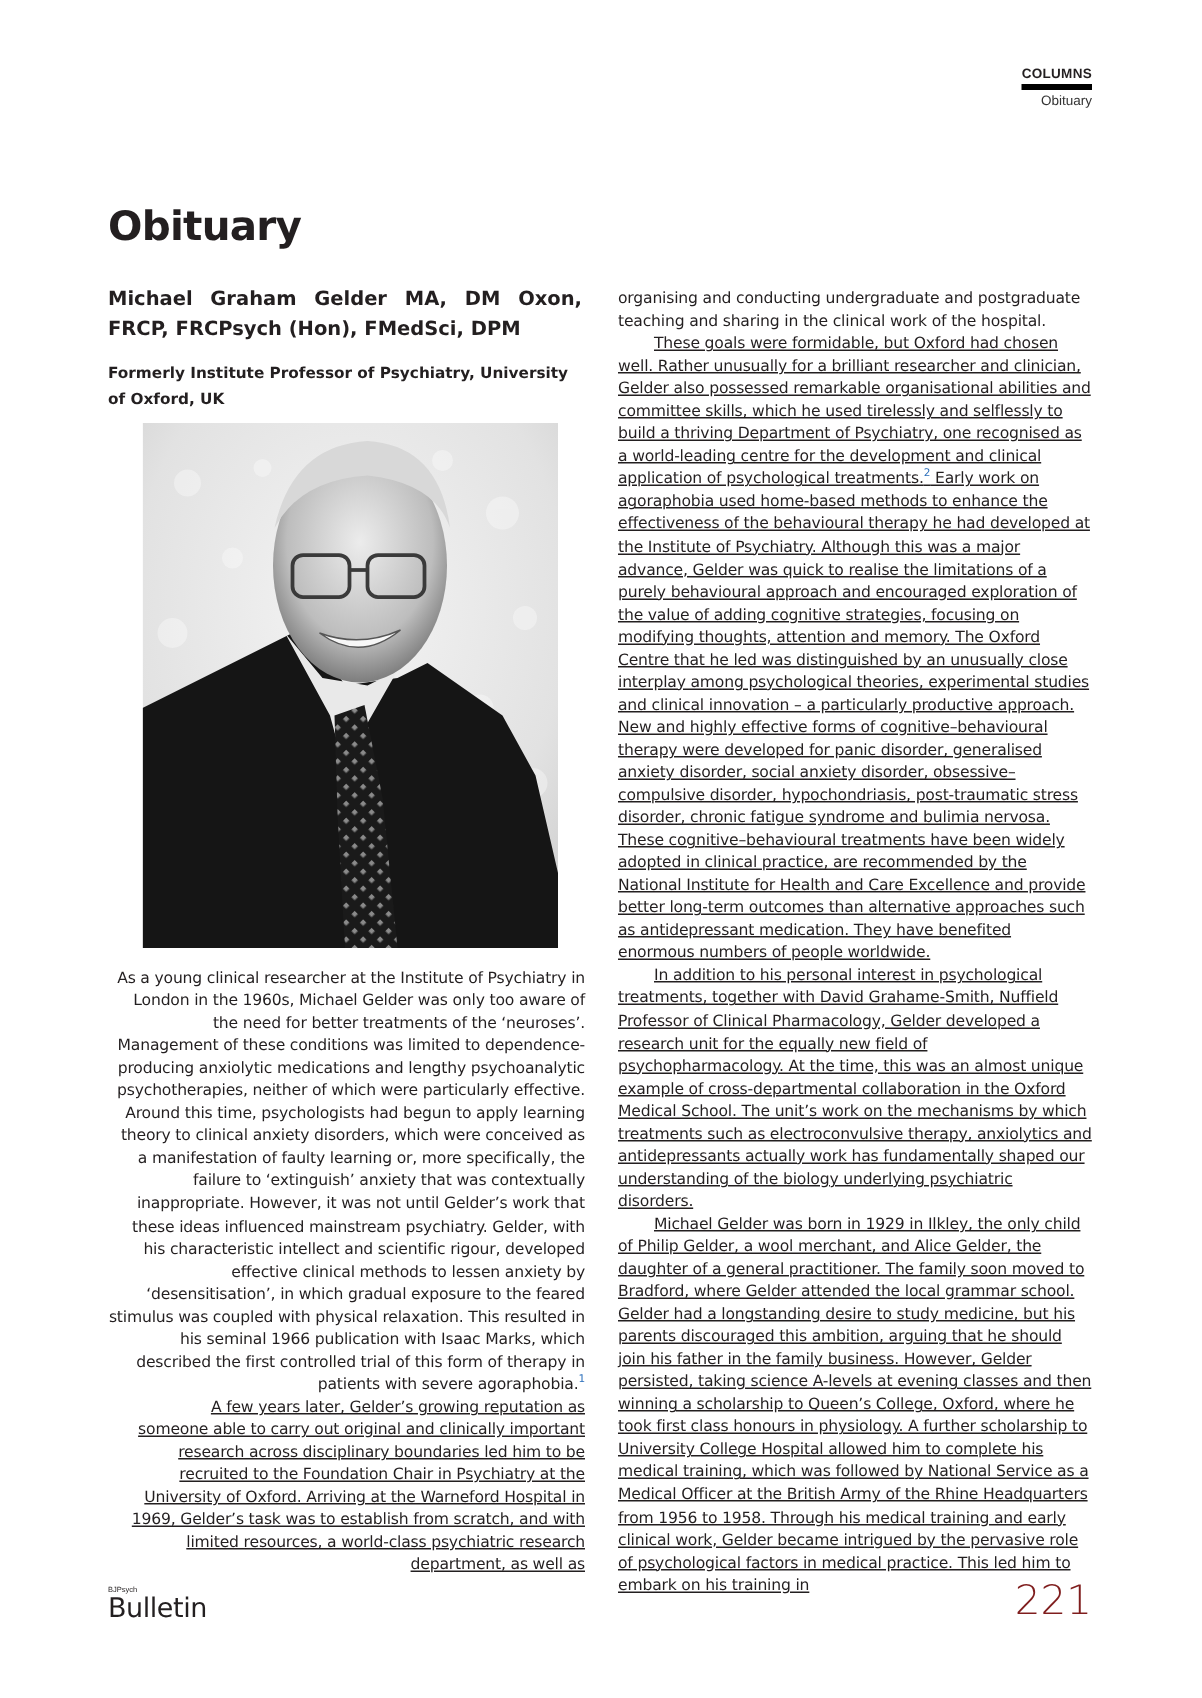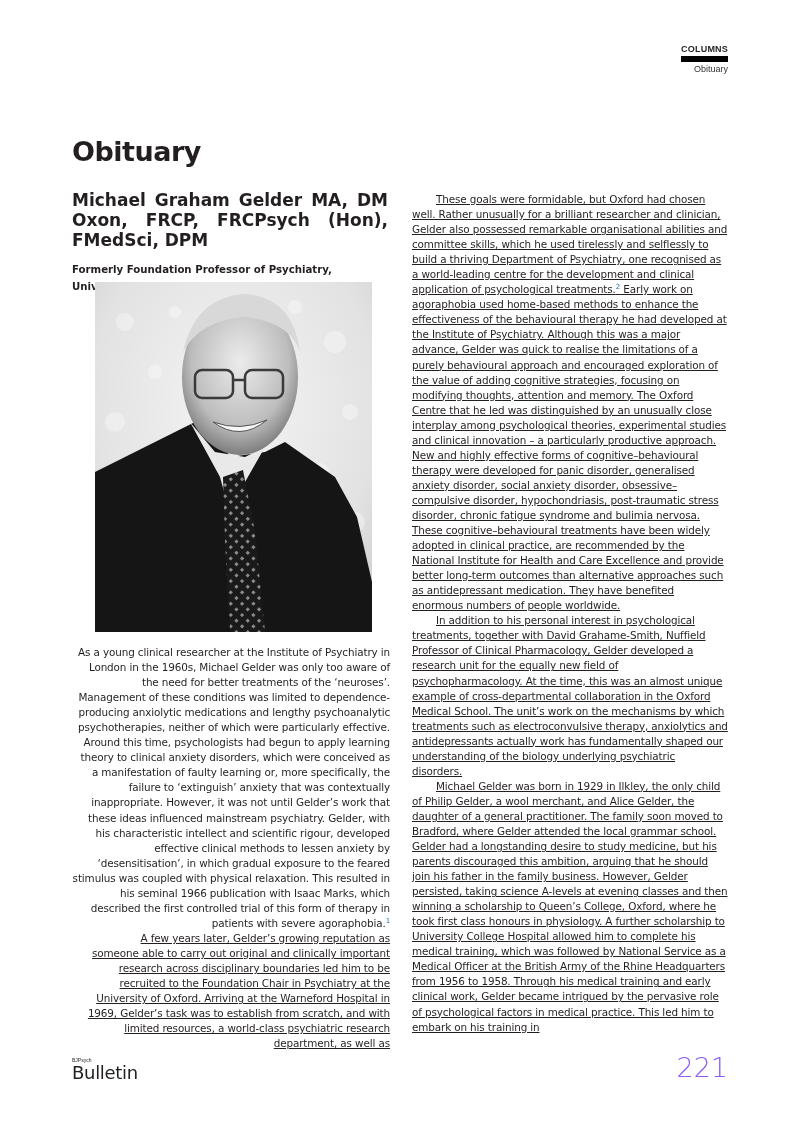--- a/index.html
+++ b/index.html
@@ -1,55 +1,55 @@
 <!DOCTYPE html>
 <html><head>
 <meta charset="utf-8">
 <style>
   html, body { margin: 0; padding: 0; background: #ffffff; }
   body { width: 801px; height: 1132px; position: relative; overflow: hidden;
          font-family: "DejaVu Sans", sans-serif; color: #231f20; }
   .section-tag { position: absolute; right: 73px; top: 37px; text-align: right; }
   .section-tag .col { font-family: "Liberation Sans", sans-serif; font-weight: bold; font-size: 9px;
-         letter-spacing: 0.2px; padding-bottom: 2px; border-bottom: 6px solid #000000; display: inline-block; }
+         letter-spacing: 0.2px; padding-bottom: 2px; border-bottom: 4px solid #000000; display: inline-block; }
   .section-tag .sub { font-family: "Liberation Sans", sans-serif; font-size: 9px; color: #333; margin-top: 2px; }
   .title { position: absolute; left: 72px; top: 136px; font-family: "DejaVu Sans", sans-serif;
            font-weight: bold; font-size: 27px; letter-spacing: -0.5px; margin: 0; }
   .col-left { position: absolute; left: 72px; top: 190px; width: 316px; }
   .col-right { position: absolute; left: 412px; top: 192px; width: 316px; }
-  .name { font-family: "DejaVu Sans", sans-serif; font-weight: bold; font-size: 17px; line-height: 20px;
+  .name { font-family: "DejaVu Sans", sans-serif; font-weight: bold; font-size: 13px; line-height: 20px;
           text-align: justify; margin: 0; }
   .affil { font-family: "DejaVu Sans", sans-serif; font-weight: bold; font-size: 10.2px; line-height: 17px;
            margin: 11px 0 0 0; }
   .photo { position: absolute; left: 95px; top: 282px; width: 277px; height: 350px; overflow: hidden; }
   .body-text { font-family: "DejaVu Sans", sans-serif; font-size: 10.4px; line-height: 15.05px;
                letter-spacing: -0.12px; text-align: left; margin: 0; }
   .body-text p { margin: 0; }
   .body-text p.indent { text-indent: 24px; text-decoration: underline; }
   .left-body { position: absolute; left: 72px; top: 645px; width: 318px; text-align: right; }
   sup.cite { color: #2a6ebb; font-size: 7px; line-height: 0; }
   .footer-logo { position: absolute; left: 72px; top: 1057px; }
   .footer-logo .small { font-family: "Liberation Sans", sans-serif; font-size: 5px; letter-spacing: 0; color: #231f20; }
   .footer-logo .big { font-family: "DejaVu Sans", sans-serif; font-size: 18px; color: #231f20; margin-top: -1px; letter-spacing: -0.3px; }
   .page-num { position: absolute; right: 73px; top: 1052px; font-family: "DejaVu Sans", sans-serif;
-              font-size: 27px; font-weight: 300; color: #8b5cf6; }
+              font-size: 27px; font-weight: 300; color: #7f1d1d; }
 </style>
 </head>
 <body>
 
 <div class="section-tag">
   <div class="col">COLUMNS</div>
   <div class="sub">Obituary</div>
 </div>
 
 <h1 class="title">Obituary</h1>
 
 <div class="col-left">
   <p class="name">Michael Graham Gelder MA, DM Oxon, FRCP, FRCPsych (Hon), FMedSci, DPM</p>
-  <p class="affil">Formerly Foundation Professor of Psychiatry, University of Oxford, UK</p>
+  <p class="affil">Formerly Institute Professor of Psychiatry, University of Oxford, UK</p>
 </div>
 
 <div class="photo">
   <svg width="277" height="350" viewBox="0 0 277 350" xmlns="http://www.w3.org/2000/svg">
     <defs>
       <radialGradient id="bg" cx="50%" cy="35%" r="75%">
         <stop offset="0%" stop-color="#f4f4f4"></stop>
         <stop offset="70%" stop-color="#e2e2e2"></stop>
         <stop offset="100%" stop-color="#cfcfcf"></stop>
       </radialGradient>
@@ -89,20 +89,21 @@
     <path d="M118 140 Q145 160 172 138 Q145 150 118 140 Z" fill="#f7f7f7" stroke="#555" stroke-width="1"></path>
   </svg>
 </div>
 
 <div class="body-text left-body">
   <p><span>As a young clinical researcher at the Institute of Psychiatry in London in the 1960s, Michael Gelder was only too aware of the need for better treatments of the ‘neuroses’. Management of these conditions was limited to dependence-producing anxiolytic medications and lengthy psychoanalytic psychotherapies, neither of which were particularly effective. Around this time, psychologists had begun to apply learning theory to clinical anxiety disorders, which were conceived as a manifestation of faulty learning or, more specifically, the failure to ‘extinguish’ anxiety that was contextually inappropriate. However, it was not until Gelder’s work that these ideas influenced mainstream psychiatry. Gelder, with his characteristic intellect and scientific rigour, developed effective clinical methods to lessen anxiety by ‘desensitisation’, in which gradual exposure to the feared stimulus was coupled with physical relaxation. This resulted in his seminal 1966 publication with Isaac Marks, which described the first controlled trial of this form of therapy in patients with severe agoraphobia.</span><sup class="cite" style="color: rgb(42, 110, 187);">1</sup></p>
   <p class="indent">A few years later, Gelder’s growing reputation as someone able to carry out original and clinically important research across disciplinary boundaries led him to be recruited to the Foundation Chair in Psychiatry at the University of Oxford. Arriving at the Warneford Hospital in 1969, Gelder’s task was to establish from scratch, and with limited resources, a world-class psychiatric research department, as well as</p>
 </div>
 
 <div class="body-text col-right">
+  <p>organising and conducting undergraduate and postgraduate teaching and sharing in the clinical work of the hospital.</p>
   <p class="indent"><span>These goals were formidable, but Oxford had chosen well. Rather unusually for a brilliant researcher and clinician, Gelder also possessed remarkable organisational abilities and committee skills, which he used tirelessly and selflessly to build a thriving Department of Psychiatry, one recognised as a world-leading centre for the development and clinical application of psychological treatments.</span><sup class="cite" style="color: rgb(42, 110, 187);">2</sup><span> Early work on agoraphobia used home-based methods to enhance the effectiveness of the behavioural therapy he had developed at the Institute of Psychiatry. Although this was a major advance, Gelder was quick to realise the limitations of a purely behavioural approach and encouraged exploration of the value of adding cognitive strategies, focusing on modifying thoughts, attention and memory. The Oxford Centre that he led was distinguished by an unusually close interplay among psychological theories, experimental studies and clinical innovation – a particularly productive approach. New and highly effective forms of cognitive–behavioural therapy were developed for panic disorder, generalised anxiety disorder, social anxiety disorder, obsessive–compulsive disorder, hypochondriasis, post-traumatic stress disorder, chronic fatigue syndrome and bulimia nervosa. These cognitive–behavioural treatments have been widely adopted in clinical practice, are recommended by the National Institute for Health and Care Excellence and provide better long-term outcomes than alternative approaches such as antidepressant medication. They have benefited enormous numbers of people worldwide.</span></p>
   <p class="indent">In addition to his personal interest in psychological treatments, together with David Grahame-Smith, Nuffield Professor of Clinical Pharmacology, Gelder developed a research unit for the equally new field of psychopharmacology. At the time, this was an almost unique example of cross-departmental collaboration in the Oxford Medical School. The unit’s work on the mechanisms by which treatments such as electroconvulsive therapy, anxiolytics and antidepressants actually work has fundamentally shaped our understanding of the biology underlying psychiatric disorders.</p>
   <p class="indent">Michael Gelder was born in 1929 in Ilkley, the only child of Philip Gelder, a wool merchant, and Alice Gelder, the daughter of a general practitioner. The family soon moved to Bradford, where Gelder attended the local grammar school. Gelder had a longstanding desire to study medicine, but his parents discouraged this ambition, arguing that he should join his father in the family business. However, Gelder persisted, taking science A-levels at evening classes and then winning a scholarship to Queen’s College, Oxford, where he took first class honours in physiology. A further scholarship to University College Hospital allowed him to complete his medical training, which was followed by National Service as a Medical Officer at the British Army of the Rhine Headquarters from 1956 to 1958. Through his medical training and early clinical work, Gelder became intrigued by the pervasive role of psychological factors in medical practice. This led him to embark on his training in</p>
 </div>
 
 <div class="footer-logo">
   <div class="small">BJPsych</div>
   <div class="big">Bulletin</div>
 </div>
 

